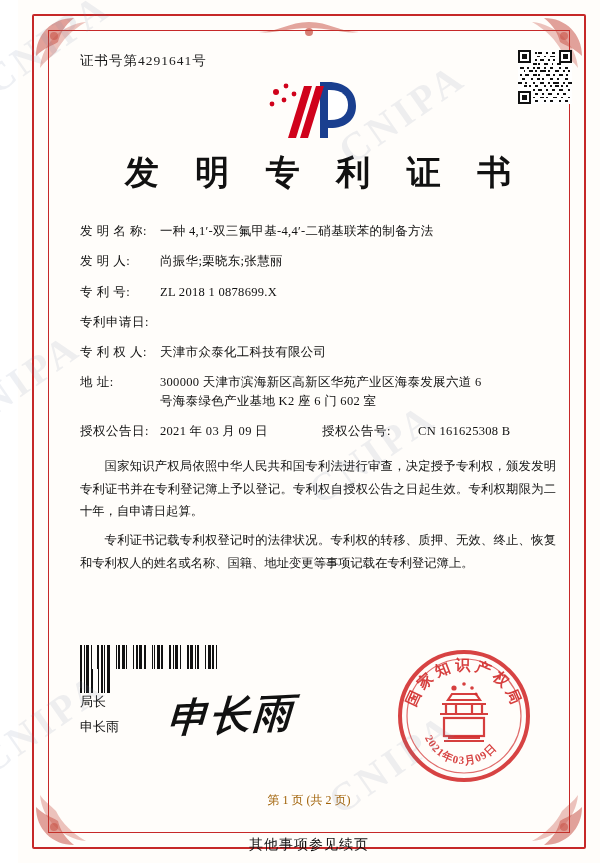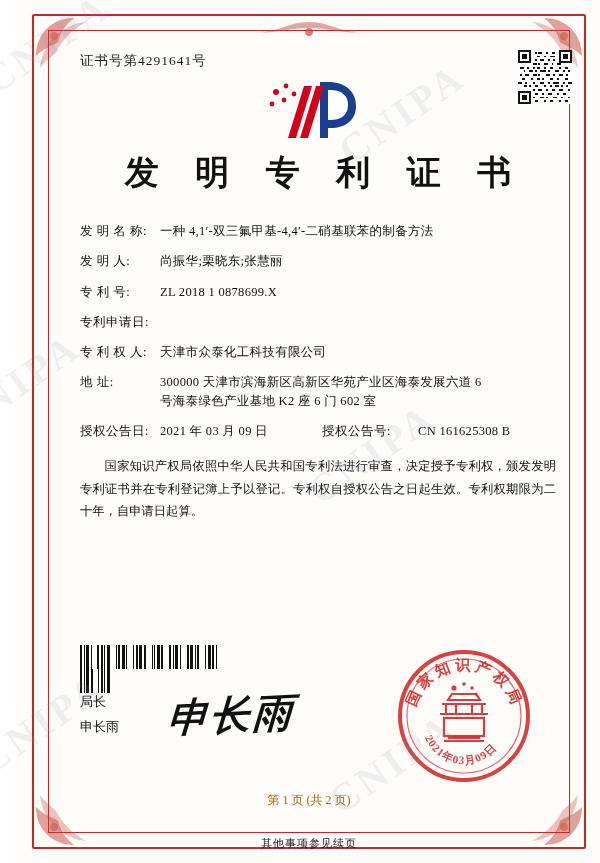--- a/index.html
+++ b/index.html
@@ -234,21 +234,21 @@
     z-index: 3;
   }
 
   .footnote {
     position: absolute;
     left: 0;
     right: 0;
     top: 836px;
     text-align: center;
     font-family: "Liberation Serif", serif;
-    font-size: 11px;
+    font-size: 14px;
     color: #111;
     letter-spacing: 1px;
     z-index: 6;
   }
 </style>
 </head>
 <body>
 
 <div class="cert">
 
@@ -454,20 +454,21 @@
             <div class="sub-label">授权公告号:</div>
             <div class="field-value">CN 161625308 B</div>
           </div>
         </div>
       </div>
 
     </div>
 
     <div class="paragraphs">
       <p>国家知识产权局依照中华人民共和国专利法进行审查，决定授予专利权，颁发发明专利证书并在专利登记簿上予以登记。专利权自授权公告之日起生效。专利权期限为二十年，自申请日起算。</p>
+      <p>专利证书记载专利权登记时的法律状况。专利权的转移、质押、无效、终止、恢复和专利权人的姓名或名称、国籍、地址变更等事项记载在专利登记簿上。</p>
     </div>
 
   </div>
 
   <div class="barcode">
     <span style="width:2px"></span><span style="width:1px"></span><span style="width:3px"></span><span style="width:1px"></span>
     <span style="width:2px"></span><span style="width:2px"></span><span style="width:1px"></span><span style="width:3px"></span>
     <span style="width:1px"></span><span style="width:2px"></span><span style="width:3px"></span><span style="width:1px"></span>
     <span style="width:1px"></span><span style="width:2px"></span><span style="width:3px"></span><span style="width:2px"></span>
     <span style="width:1px"></span><span style="width:1px"></span><span style="width:3px"></span><span style="width:2px"></span>

